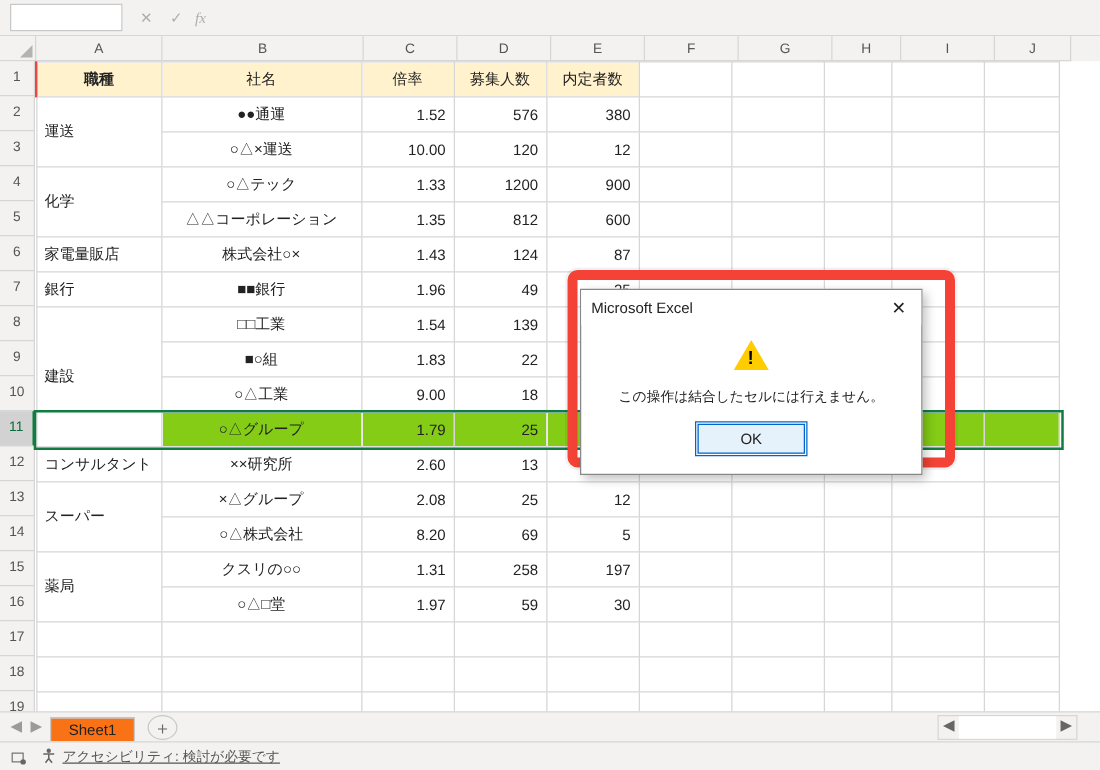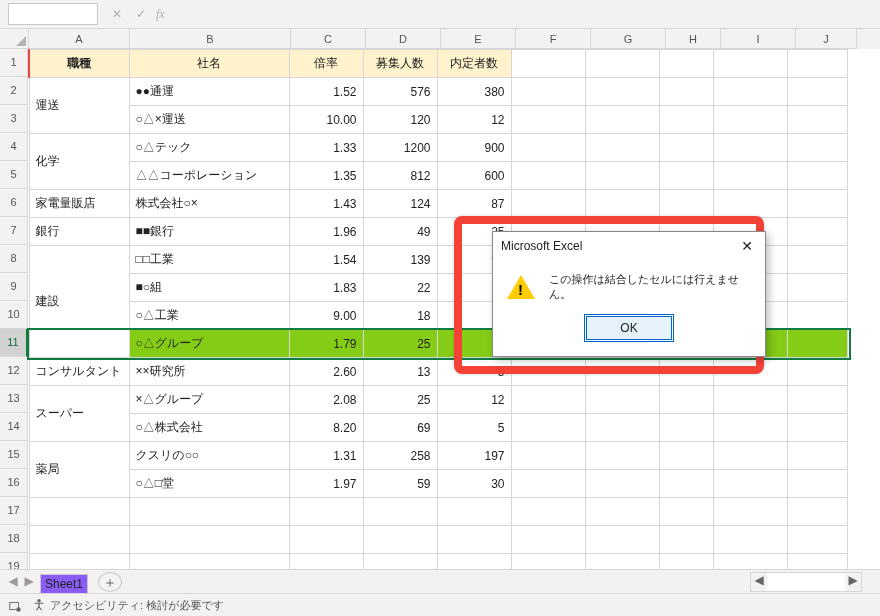--- a/index.html
+++ b/index.html
@@ -21,46 +21,46 @@
   .body{display:flex;}
   .rowheads{width:28px;flex:0 0 28px;background:#f3f2f1;}
   .rowhead{height:27px;text-align:center;font-size:11px;color:#555;border-right:1px solid #d6d6d6;border-bottom:1px solid #d6d6d6;line-height:27px;}
   .rowhead.sel{background:#d2d2d2;color:#0c6b3e;border-right:2px solid #107c41;}
   .grid{position:relative;}
   table.cells{border-collapse:collapse;table-layout:fixed;}
   table.cells td{border:1px solid #d6d6d6;height:27px;padding:0 6px;vertical-align:middle;overflow:hidden;white-space:nowrap;}
   .hdr{background:#fff2cc;font-weight:normal;text-align:center;}
   .hdr.first{border-left:2px solid #ef4444;font-weight:bold;}
   .num{text-align:right;}
-  .txt{text-align:left;}
+  .txt{text-align:center;}
   .ctr{text-align:left;}
   
   tr.selrow td{background:#84cc16;}
   .selborder{position:absolute;pointer-events:none;border:2px solid #107c41;}
   
   .tabs{position:absolute;left:0;right:0;bottom:22px;height:24px;background:#f3f2f1;border-top:1px solid #d6d6d6;display:flex;align-items:center;padding-left:40px;gap:4px;}
   .tabs .nav{position:absolute;left:6px;top:4px;color:#9a9a9a;display:flex;gap:2px;}
   .tabs .nav span{width:14px;text-align:center;}
-  .tab{background:#8b5cf6;border:1px solid #c8c8c8;border-bottom:none;padding:2px 4px;font-size:12px;position:relative;top:1px;}
+  .tab{background:#f97316;border:1px solid #c8c8c8;border-bottom:none;padding:2px 14px;font-size:12px;position:relative;top:1px;}
   .addtab{width:22px;height:18px;border:1px solid #c8c8c8;border-radius:50%;display:flex;align-items:center;justify-content:center;color:#666;margin-left:6px;font-size:14px;line-height:1;}
   .hscroll{position:absolute;right:18px;bottom:24px;height:18px;width:110px;background:#f3f2f1;border:1px solid #d6d6d6;display:flex;}
   .hscroll .arrow{width:16px;text-align:center;color:#666;}
   .hscroll .track{flex:1;background:#fff;}
   
   .status{position:absolute;left:0;right:0;bottom:0;height:22px;background:#f3f2f1;border-top:1px solid #d6d6d6;display:flex;align-items:center;padding:0 8px;font-size:11px;color:#555;justify-content:space-between;}
-  .status .left{display:flex;align-items:flex-end;gap:10px;}
+  .status .left{display:flex;align-items:flex-end;gap:10px;text-decoration:underline;}
   .status .right{display:flex;align-items:center;gap:14px;}
   .icon-sm{width:14px;height:14px;display:inline-block;}
   
   .redbox{position:absolute;border:8px solid #f44336;border-radius:8px;box-shadow:0 0 0 2px rgba(0,0,0,0.05);}
   .dialog{position:absolute;background:#fff;border:1px solid #888;box-shadow:3px 3px 8px rgba(0,0,0,0.25);width:272px;}
   .dlg-title{height:28px;display:flex;align-items:center;justify-content:space-between;padding:0 8px;font-size:12px;background:#fff;}
   .dlg-close{width:20px;text-align:center;cursor:pointer;font-size:14px;}
   .dlg-body{padding:12px 14px 16px 14px;display:flex;flex-direction:column;align-items:center;gap:14px;}
-  .dlg-msg{display:flex;align-items:center;gap:14px;font-size:11px;}
+  .dlg-msg{display:flex;align-items:center;gap:14px;font-size:11px;flex-direction:column;}
   .warn-tri{width:0;height:0;border-left:14px solid transparent;border-right:14px solid transparent;border-bottom:24px solid #ffcc00;position:relative;}
   .warn-tri:after{content:"!";position:absolute;left:-3px;top:6px;font-weight:bold;color:#000;font-size:15px;}
   .dlg-btn{width:84px;height:22px;border:1px solid #0066cc;background:#e5f1fb;cursor:pointer;font-size:12px;display:flex;align-items:center;justify-content:center;outline:1px solid #0066cc;outline-offset:1px;text-align:center;}
 </style>
 </head>
 <body>
 
 <div class="app">
 
   <div class="fbar">
@@ -353,21 +353,21 @@
               </tr>
             </tbody>
         </table>
         <div class="selborder" id="selborder" style="left: -1px; top: 279px; width: 820px; height: 28px;"></div>
       </div>
     </div>
   </div>
 
   <div class="redbox" style="left:454px;top:216px;width:294px;height:142px;"></div>
 
-  <div class="dialog" style="left:492px;top:231px;">
+  <div class="dialog" style="left:464px;top:231px;">
     <div class="dlg-title">
       <span>Microsoft Excel</span>
       <span class="dlg-close">✕</span>
     </div>
     <div class="dlg-body">
       <div class="dlg-msg">
         <div class="warn-tri"></div>
         <span>この操作は結合したセルには行えません。</span>
       </div>
       <div class="dlg-btn">

